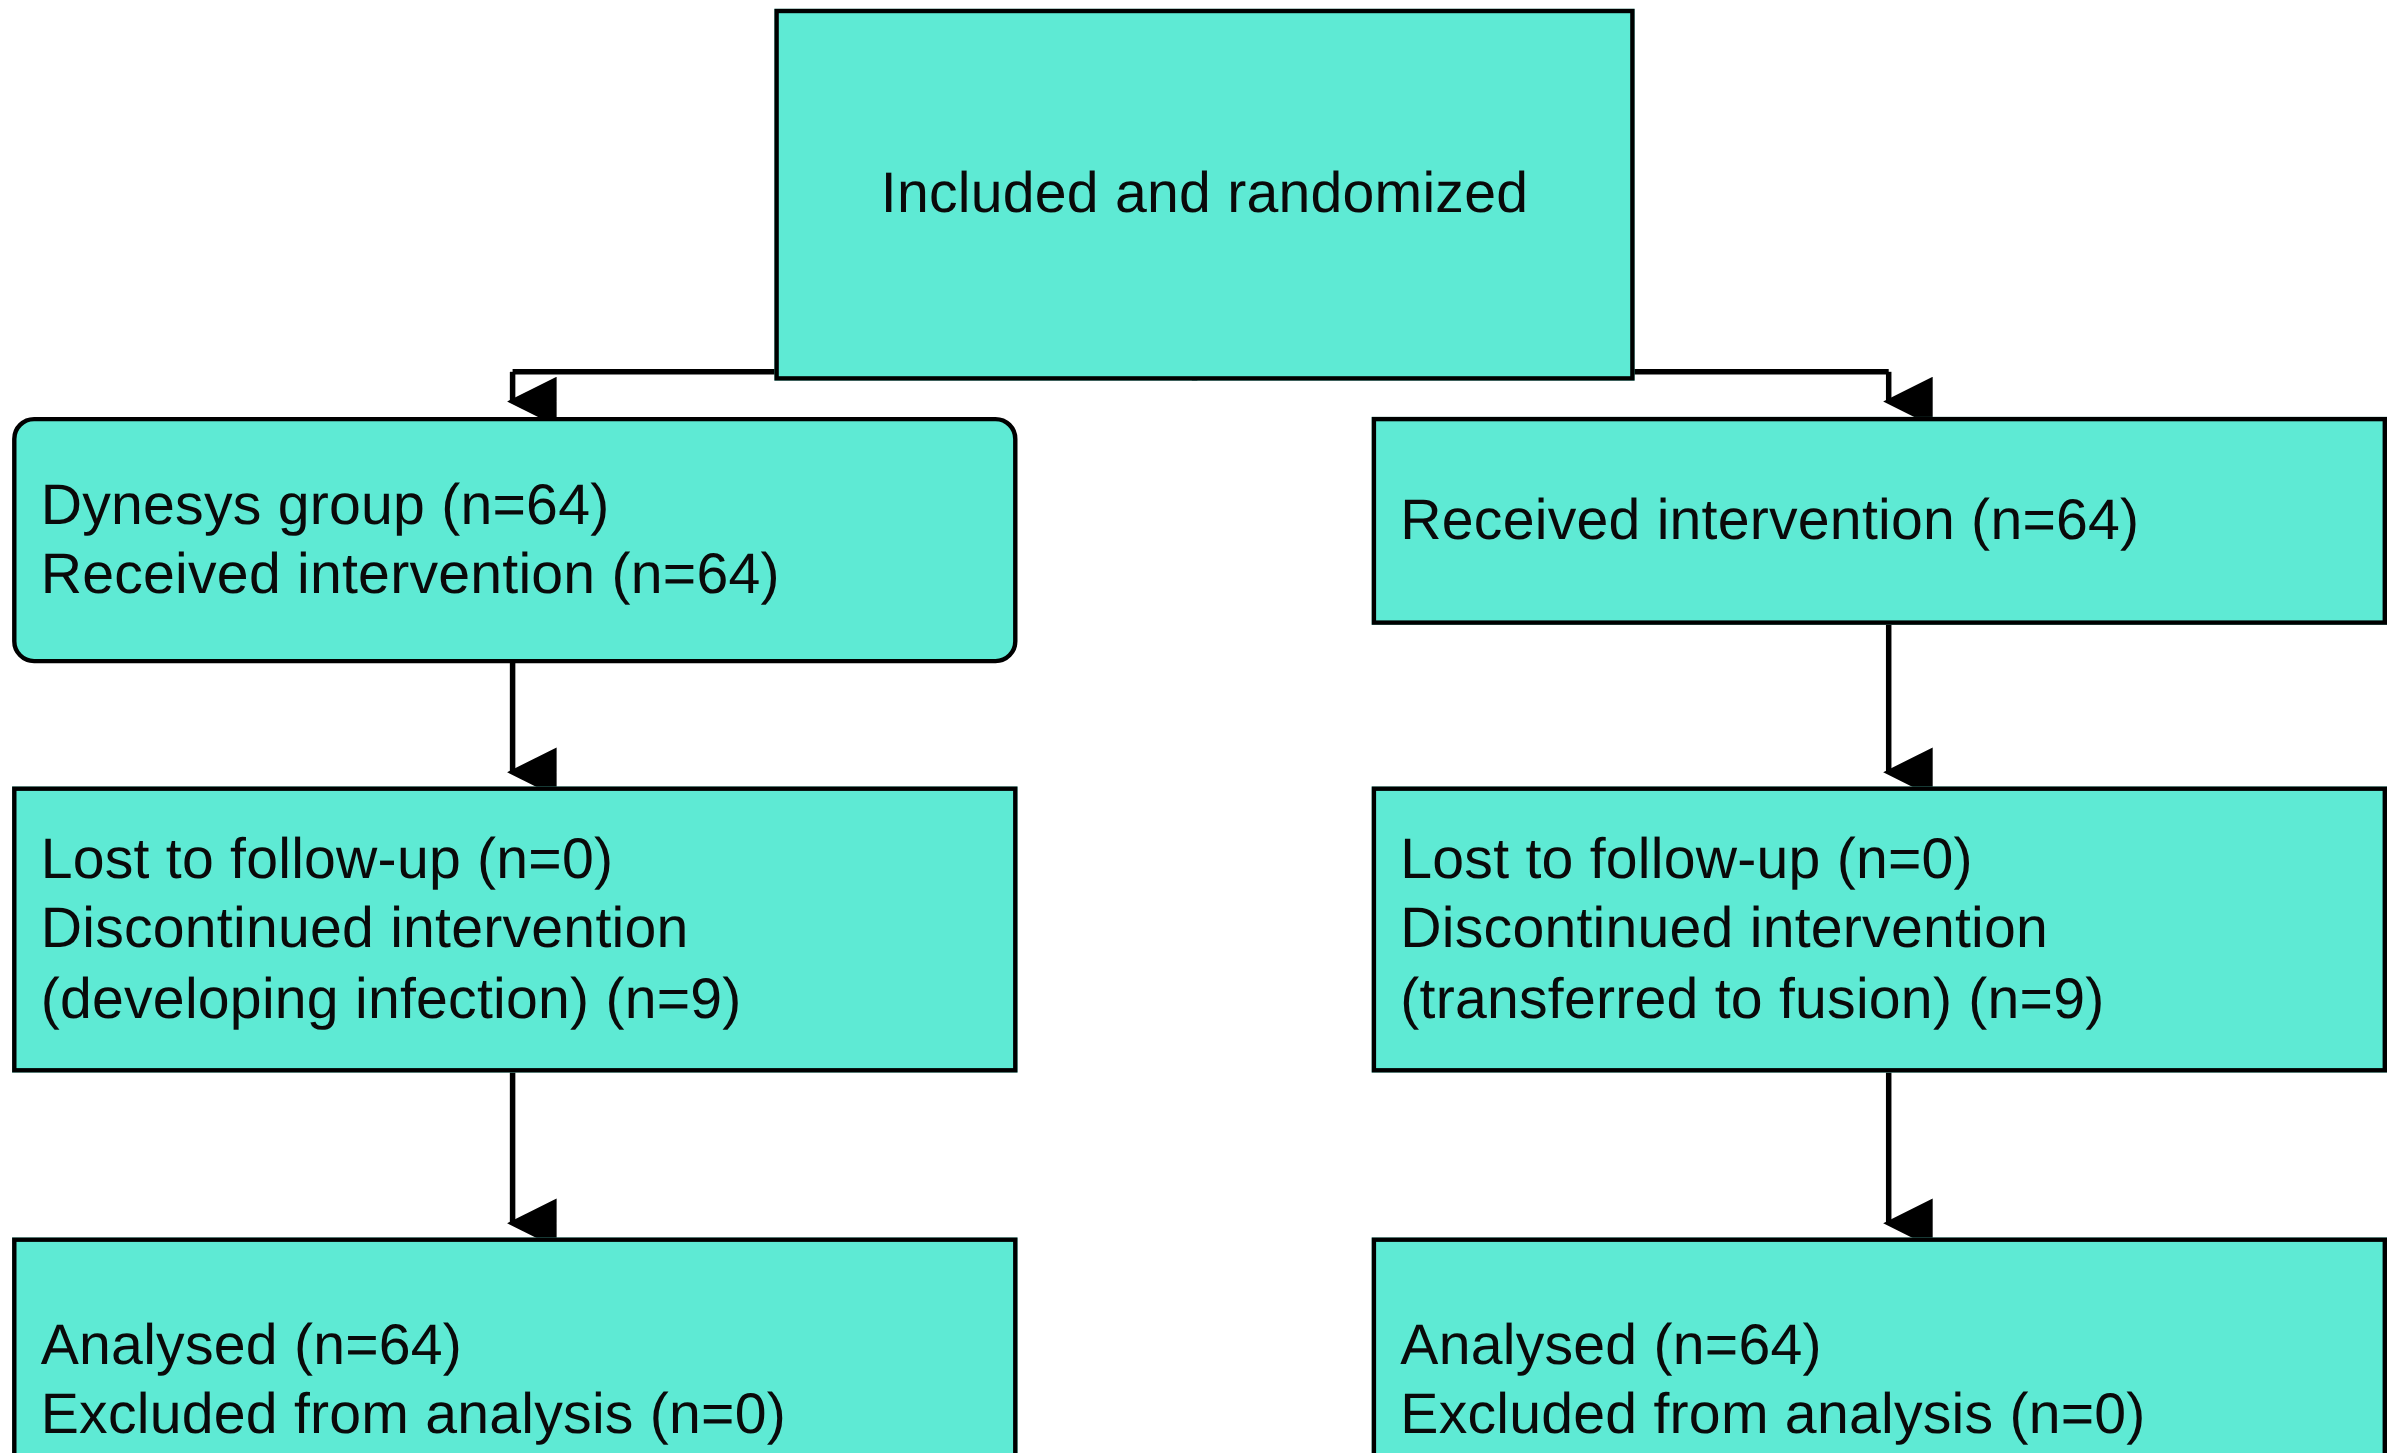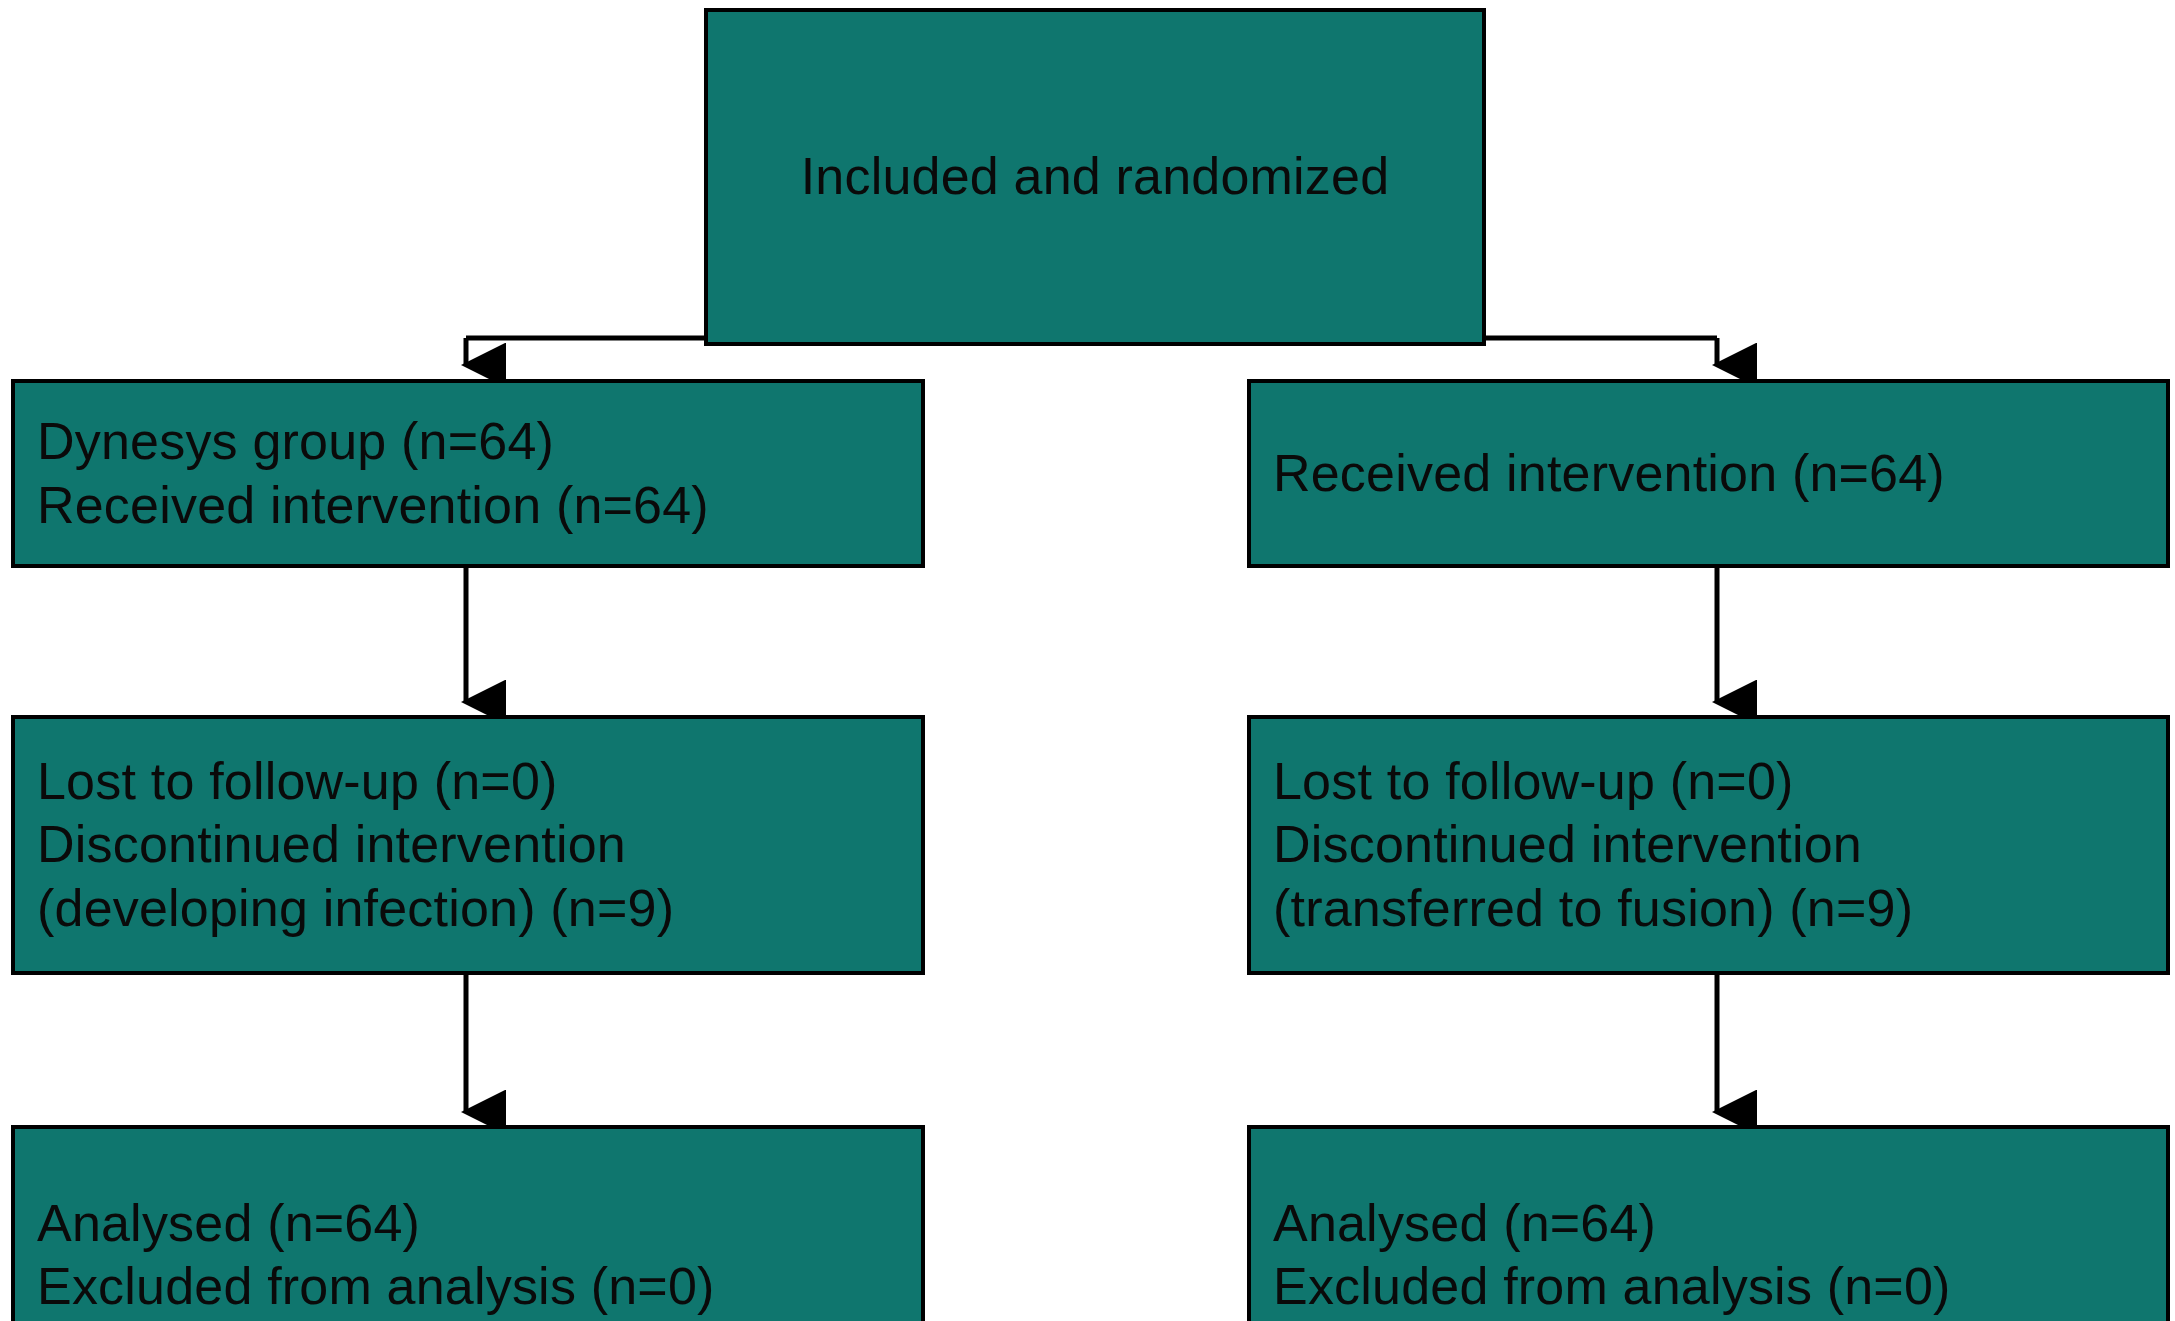--- a/index.html
+++ b/index.html
@@ -22,21 +22,21 @@
     position: absolute;
     left: 0;
     top: 0;
     width: 2175px;
     height: 1321px;
     pointer-events: none;
   }
   .node-box {
     position: absolute;
     box-sizing: border-box;
-    background: #0f766e;
+    background: #5eead4;
     border: 4px solid #000000;
     display: flex;
     flex-direction: column;
     justify-content: center;
   }
   .node-lines {
     padding: 0 22px;
   }
   .node-line {
     font-size: 52px;
@@ -57,21 +57,22 @@
   #box-top {
     left: 704px;
     top: 8px;
     width: 782px;
     height: 338px;
   }
   #box-left-allocation {
     left: 11px;
     top: 379px;
     width: 914px;
-    height: 189px;
+    height: 224px;
+    border-radius: 20px;
   }
   #box-right-allocation {
     left: 1247px;
     top: 379px;
     width: 923px;
     height: 189px;
   }
   #box-left-followup {
     left: 11px;
     top: 715px;

